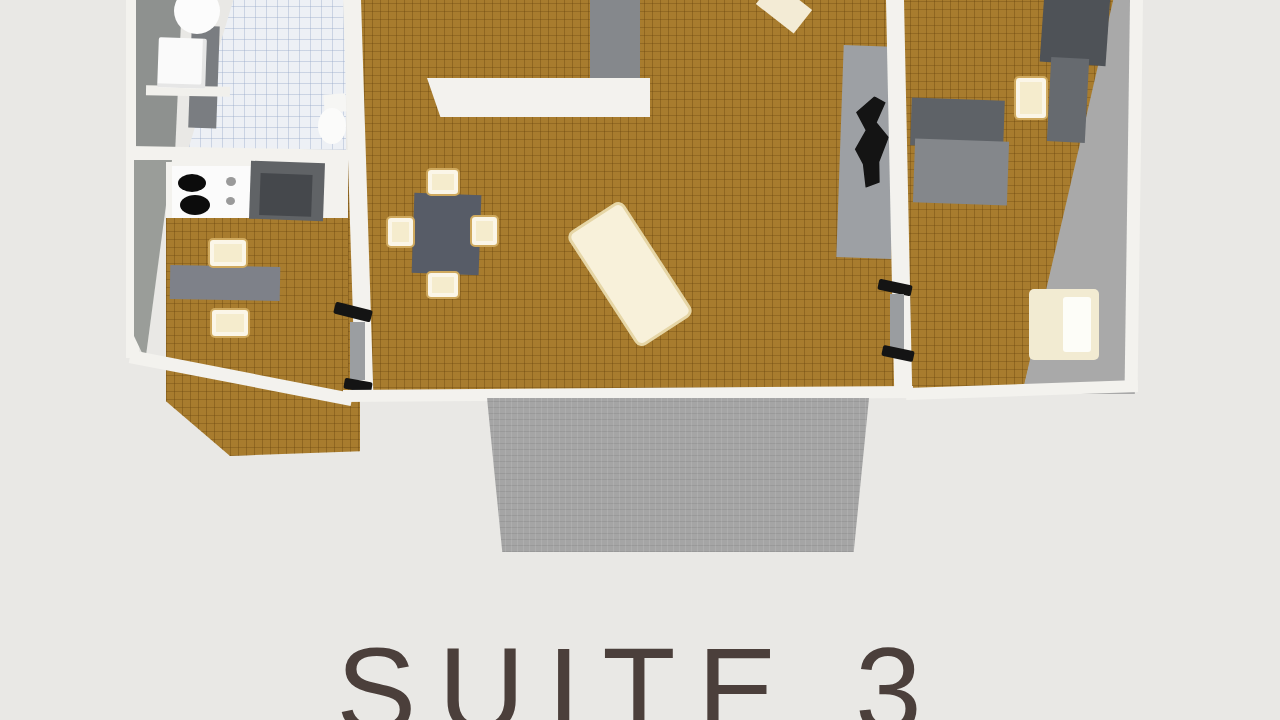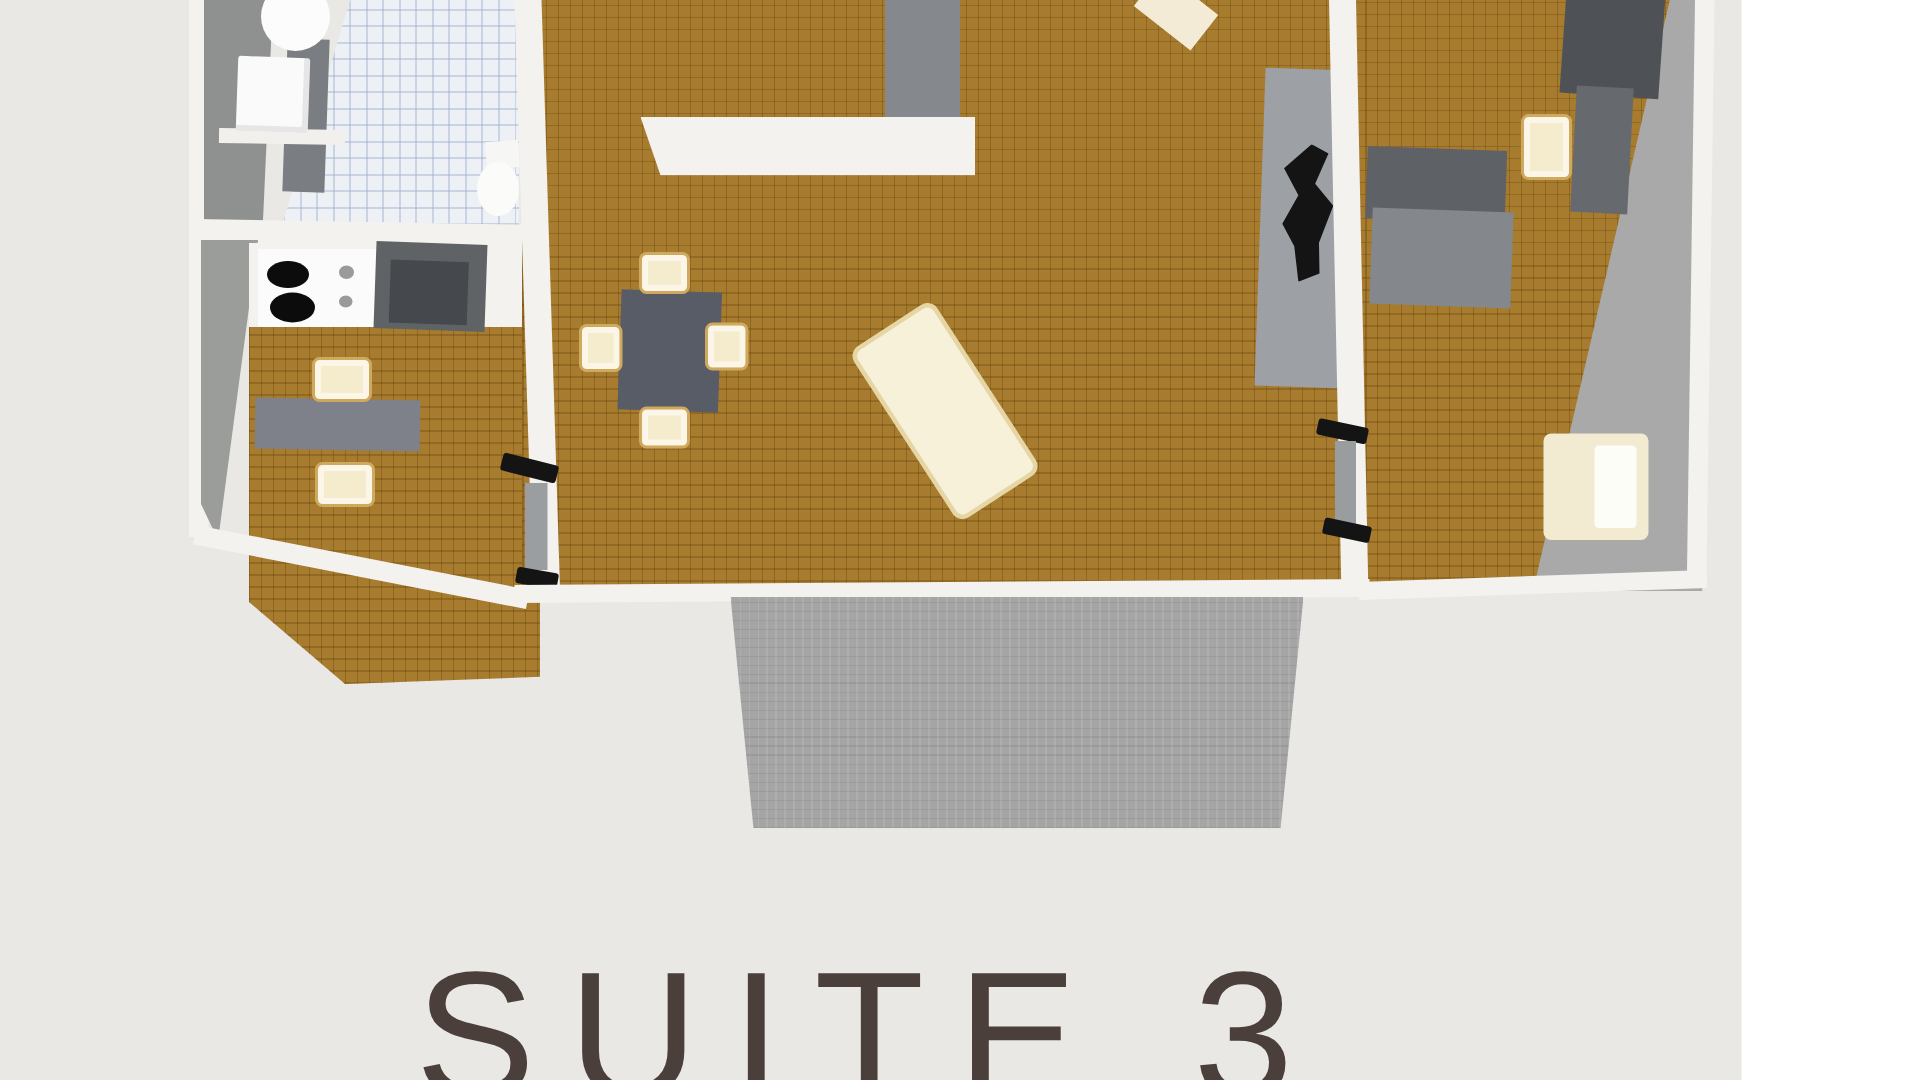--- a/index.html
+++ b/index.html
@@ -3,22 +3,22 @@
 <meta charset="utf-8">
 <style>
   :root{
     --bg:#e9e8e5; --wall-white:#f3f2ee; --wall-gray:#96999a;
     --wood:#a87c2e; --wood-line:#8a651f; --tile:#edf0f5; --tile-line:#ccd4e2;
     --balcony:#a5a5a5; --furn-gray-dark:#54585d; --furn-gray:#83868b;
     --table-gray:#575c67; --cream:#f5eccd; --cream-border:#cfa95e;
     --tv-black:#141414; --title-color:#4b3f3b;
   }
   html,body{margin:0;padding:0;}
-  .screen{position:relative;width:1120px;height:720px;overflow:hidden;
-    background:var(--bg);font-family:"Liberation Sans",sans-serif;padding-left:41px;}
+  .screen{position:relative;width:1280px;height:720px;overflow:hidden;
+    background:var(--bg);font-family:"Liberation Sans",sans-serif;}
   .screen *{position:absolute;box-sizing:border-box;}
   .wall{background:var(--wall-white);}
   .grayface{background:var(--wall-gray);}
   .wood{background-color:var(--wood);
     background-image:
       repeating-linear-gradient(90deg, rgba(96,62,10,.35) 0 1px, transparent 1px 8px),
       repeating-linear-gradient(0deg, rgba(96,62,10,.30) 0 1px, transparent 1px 8px);}
   .tile{background-color:var(--tile);
     background-image:
       repeating-linear-gradient(90deg, rgba(150,168,200,.40) 0 1px, transparent 1px 11px),

